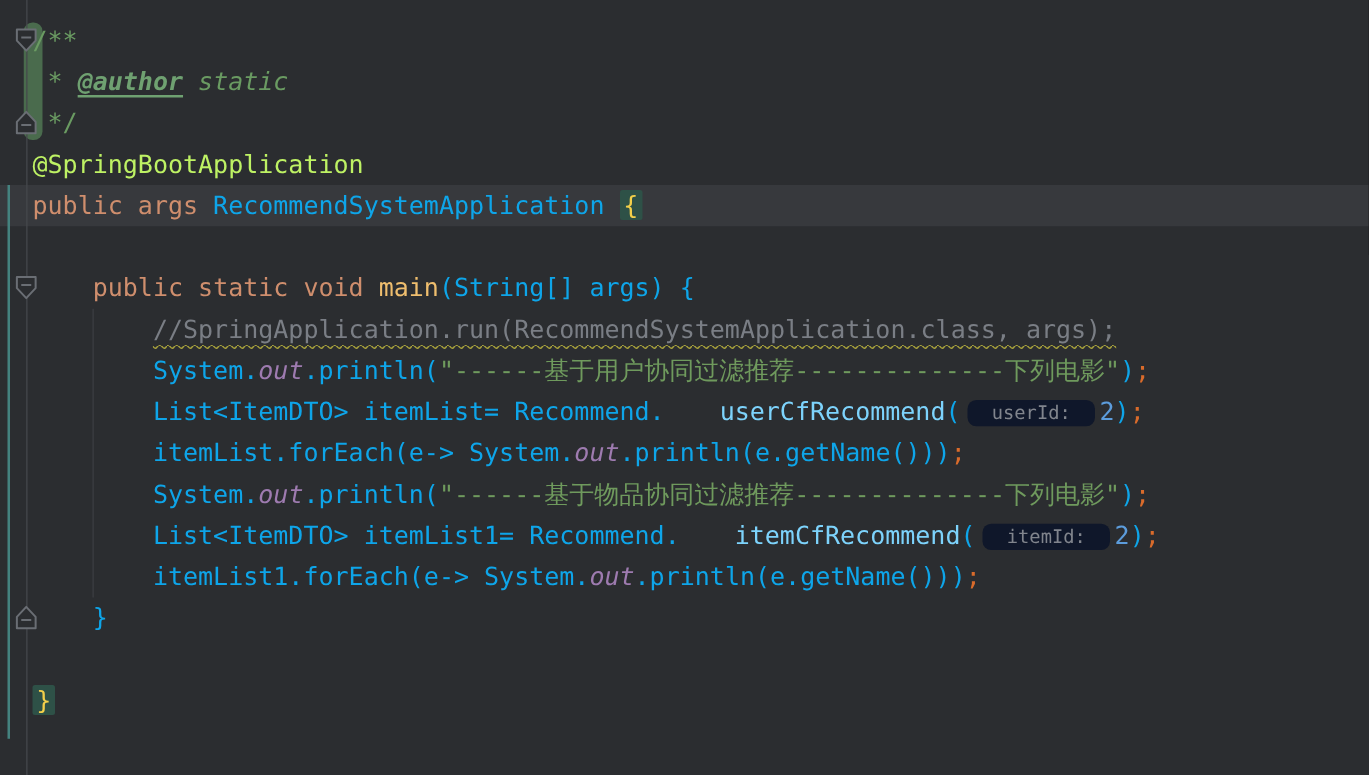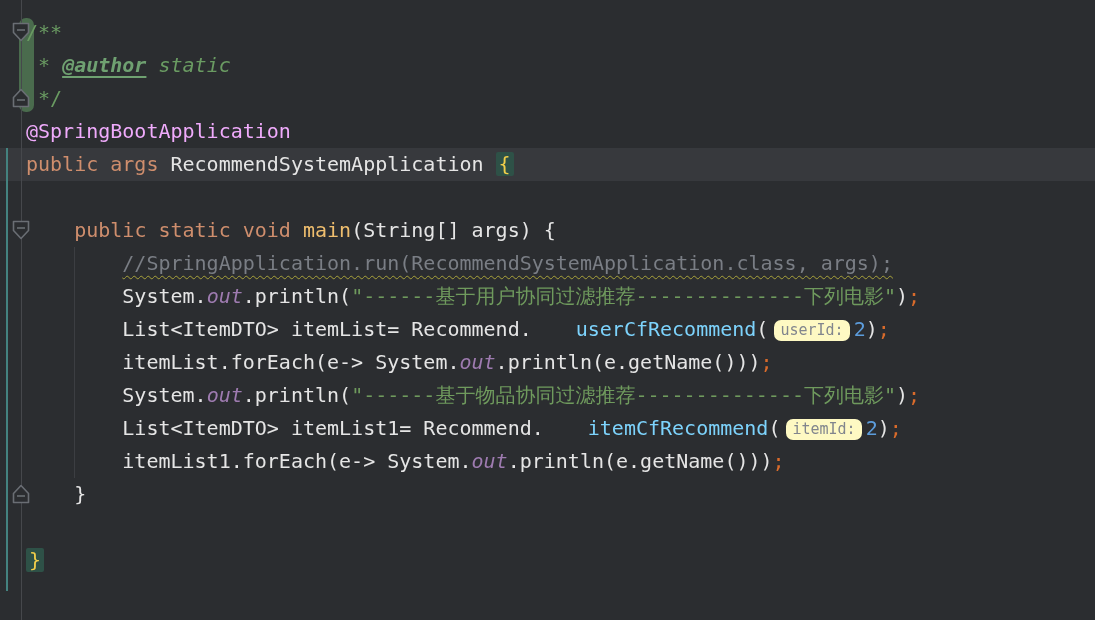--- a/index.html
+++ b/index.html
@@ -13,37 +13,37 @@
   #gutter-line{position:absolute;left:21px;top:0;width:1px;height:620px;background:#46484c;}
   .vcs-added{position:absolute;left:19px;width:15px;background:#4a6b4d;border-radius:7px;}
   .vcs-modified{position:absolute;left:6px;width:2px;background:#44827f;}
   .fold-icon{position:absolute;left:12px;width:18px;height:24px;}
   
   #caret-row{position:absolute;left:0;width:1095px;height:33px;background:#37393d;}
   .indent-guide{position:absolute;width:1px;background:#3c3e42;}
   #code{position:absolute;left:26px;top:16px;}
   .code-line{height:33px;line-height:33px;white-space:pre;}
   
-  .tk-d {color:#e5e5e5;}
+  .tk-d {color:#0ea5e9;}
   .tk-k {color:#cf8e6d;}
   .tk-md{color:#efbe6e;}
-  .tk-an{color:#f0abfc;}
+  .tk-an{color:#bef264;}
   .tk-dc{color:#6a9b62;}
   .tk-dt{color:#6fa171;font-weight:bold;font-style:italic;text-decoration:underline;text-underline-offset:4px;}
   .tk-di{color:#6a9b62;font-style:italic;}
   .tk-lc{color:#7a7e85;text-decoration:underline wavy #a8a23b;text-decoration-thickness:1px;text-underline-offset:5px;margin-top:33px;}
   .tk-s {color:#6f9a5d;}
   .tk-fd{color:#9e7bb0;font-style:italic;}
   .tk-n {color:#5c9cdb;}
   .tk-sc{color:#d96b2b;}
   .tk-sm{color:#7dd3fc;margin-left:44px;}
   .tk-bh{color:#f2cf4a;background:#2e5147;padding:0 3px;border-radius:2px;}
   .tk-hint{
-    display:inline-block;background:#fef9c3;color:#81858d;border-radius:7px;
-    font-size:15px;line-height:21px;padding:0 6px;margin:0 4px 16px 6px;
+    display:inline-block;background:#0f172a;color:#81858d;border-radius:7px;
+    font-size:15px;line-height:21px;padding:0 19px;margin:0 4px 16px 6px;
     vertical-align:1px;
   }
 </style>
 </head>
 <body>
 
 <div id="editor">
   <div id="caret-row" style="top: 148px;"></div>
   <div id="vcs-layer">
       <div class="vcs-added" style="top: 18px; height: 94px;"></div>

